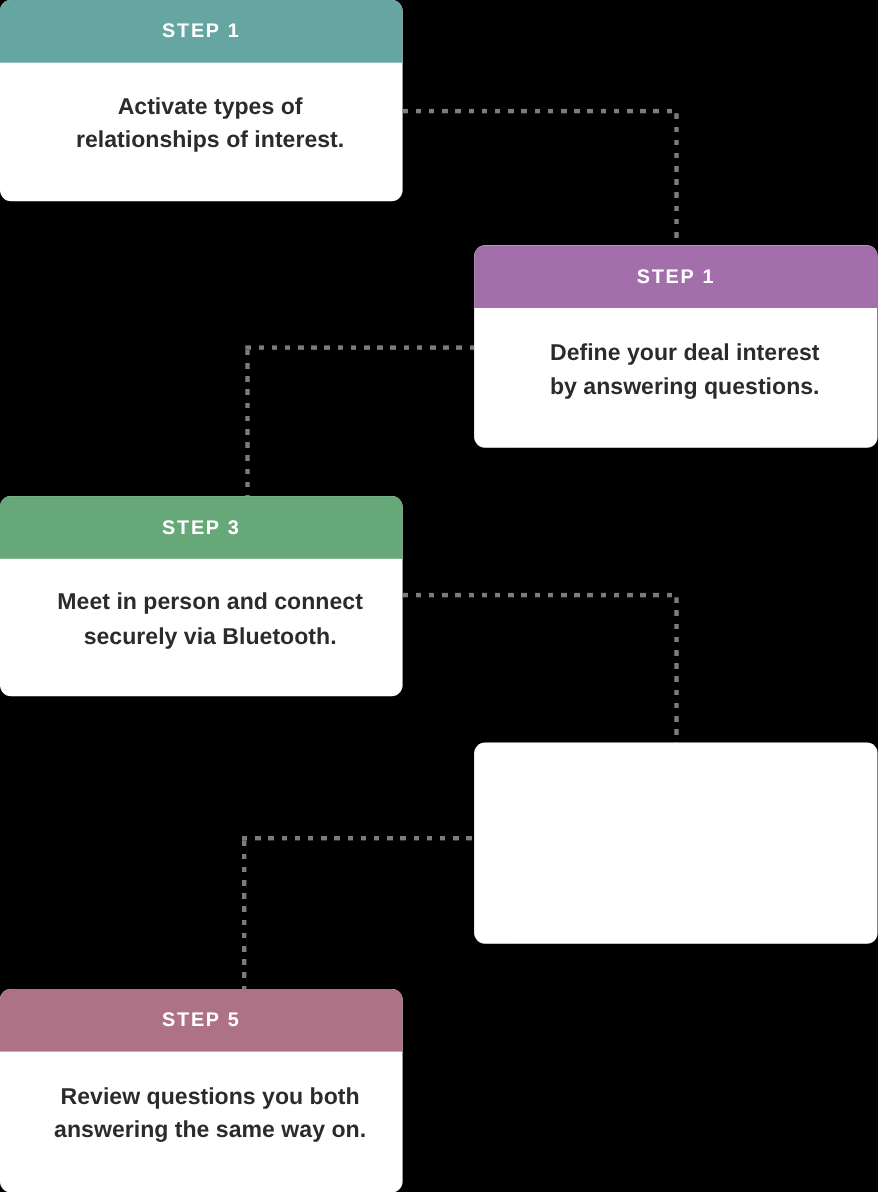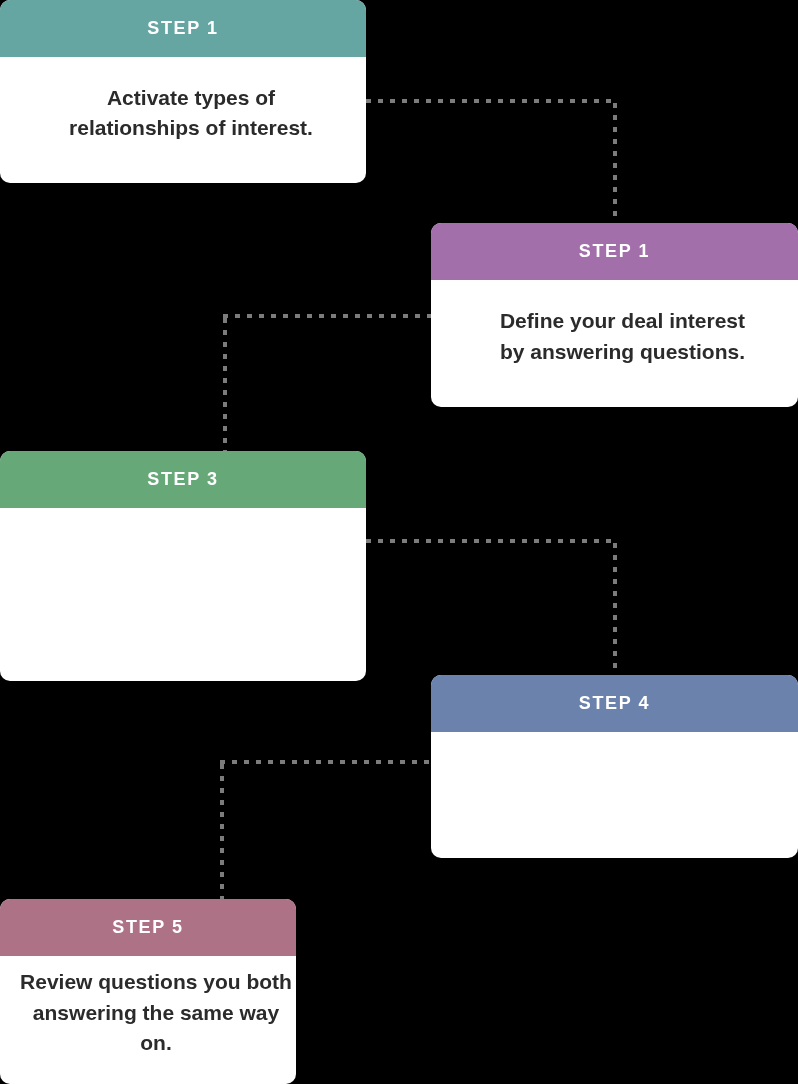--- a/index.html
+++ b/index.html
@@ -59,23 +59,23 @@
     height: 4px;
     background-image: repeating-linear-gradient(90deg, var(--c) 0 5px, transparent 5px 12px);
   }
   .conn.v {
     width: 4px;
     background-image: repeating-linear-gradient(180deg, var(--c) 0 5px, transparent 5px 12px);
   }
   
   #card-1 { left: 0;     top: 0;    width: 366px; height: 183px; }
   #card-2 { left: 431px; top: 223px; width: 367px; height: 184px; }
-  #card-3 { left: 0;     top: 451px; width: 366px; height: 230px; }
+  #card-3 { left: 0;     top: 451px; width: 366px; height: 182px; }
   #card-4 { left: 431px; top: 675px; width: 367px; height: 183px; }
-  #card-5 { left: 0;     top: 899px; width: 296px; height: 185px; }
+  #card-5 { left: 0;     top: 899px; width: 366px; height: 185px; }
   
   #conn-1-h { left: 366px; top: 99px;  width: 251px; }
   #conn-1-v { left: 613px; top: 103px; height: 120px; }
   #conn-2-h { left: 223px; top: 314px; width: 208px; }
   #conn-2-v { left: 223px; top: 318px; height: 133px; }
   #conn-3-h { left: 366px; top: 539px; width: 251px; }
   #conn-3-v { left: 613px; top: 543px; height: 132px; }
   #conn-4-h { left: 220px; top: 760px; width: 211px; }
   #conn-4-v { left: 220px; top: 764px; height: 135px; }
 </style>
@@ -110,26 +110,27 @@
     <div class="card-body">
       <span class="step-description">Define your deal interest
 by answering questions.</span>
     </div>
   </div>
 
   <div class="card" id="card-3">
     <div class="card-header" style="background-color: rgb(103, 168, 120);">
       <span class="step-label">STEP 3</span>
     </div>
+    <div class="card-body">
+      <span class="step-description">Meet in person and connect
+securely via Bluetooth.</span>
+    </div>
   </div>
 
   <div class="card" id="card-4">
-    <div class="card-header" style="background-color: rgb(107, 130, 172);">
-      <span class="step-label">STEP 4</span>
-    </div>
   </div>
 
   <div class="card" id="card-5">
     <div class="card-header" style="background-color: rgb(173, 114, 133);">
       <span class="step-label">STEP 5</span>
     </div>
     <div class="card-body">
       <span class="step-description">Review questions you both
 answering the same way on.</span>
     </div>

